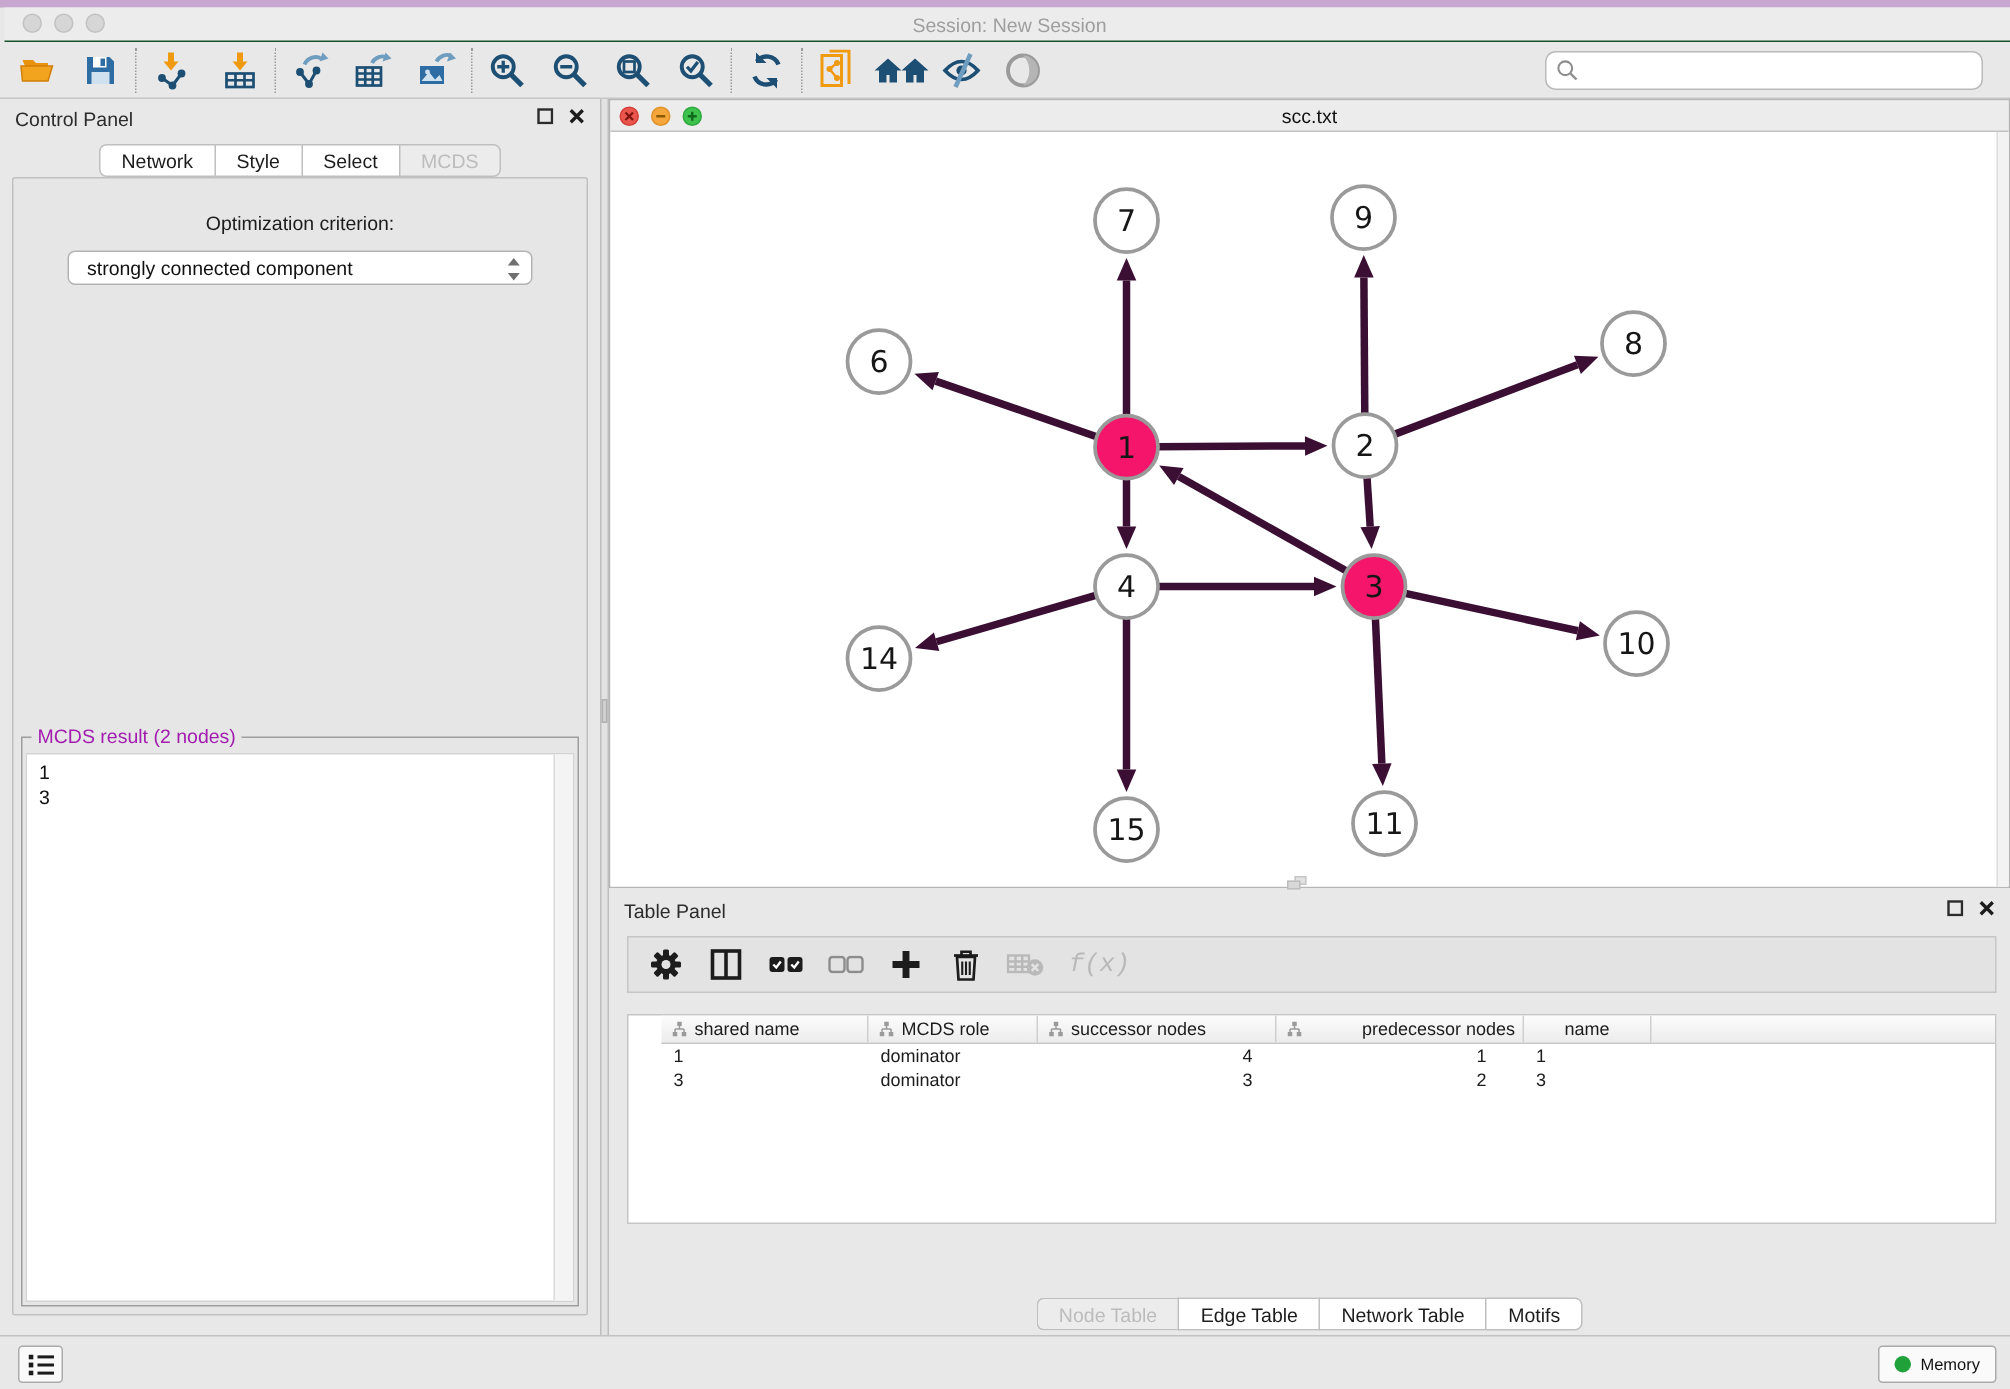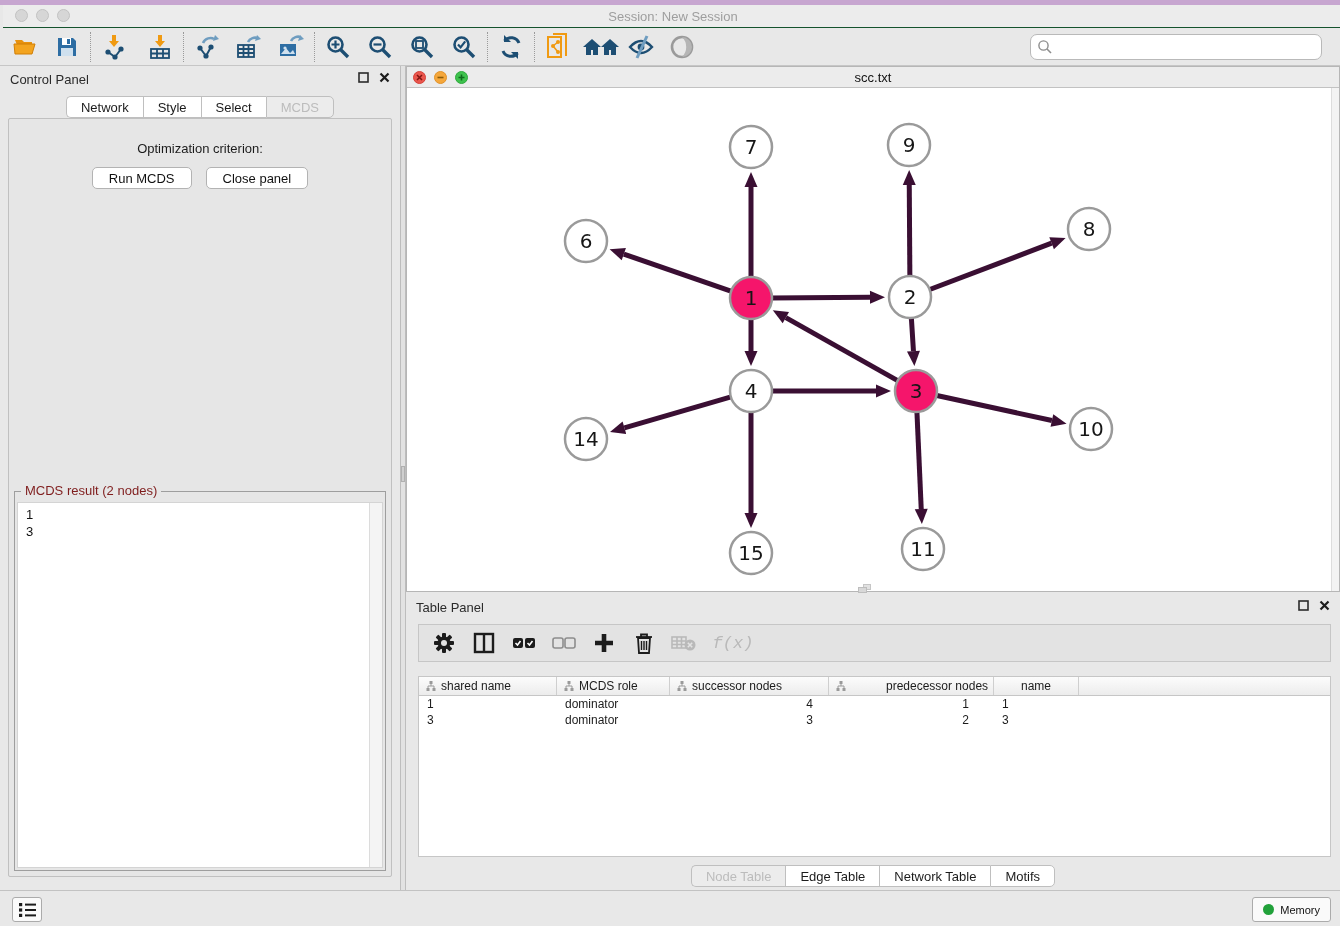--- a/index.html
+++ b/index.html
@@ -31,21 +31,21 @@
   .tab:first-child { border-top-left-radius:5px; border-bottom-left-radius:5px; }
   .tab:last-child { border-right:1px solid #bfbfbf; border-top-right-radius:5px; border-bottom-right-radius:5px; }
   .tab.disabled-active { background:#ececec; color:#bcbcbc; }
   .cp-content { position:absolute; left:8px; right:8px; top:52px; bottom:13px; background:#e6e6e6; border:1px solid #c0c0c0; border-radius:2px; }
   .opt-label { margin-top:22px; text-align:center; font-size:13px; color:#1c1c1c; }
   .combo { position:relative; width:310px; height:23px; margin:11px auto 0; background:#fff; border:1px solid #b3b3b3; border-radius:5px; font-size:13px; color:#111; display:flex; align-items:center; padding-left:12px; }
   .combo-stepper { position:absolute; right:6px; top:3px; }
   .btn-row { display:flex; justify-content:center; gap:14px; margin-top:11px; }
   .mac-btn { height:22px; padding:0 16px; background:#fff; border:1px solid #b3b3b3; border-radius:5px; font-size:13px; color:#111; display:flex; align-items:center; }
   .result-group { position:absolute; left:5px; right:5px; top:372px; bottom:5px; border:1px solid #9e9e9e; }
-  .result-legend { position:absolute; left:6px; top:-9px; background:#e6e6e6; padding:0 4px; font-size:13px; color:#7f1d1d; }
+  .result-legend { position:absolute; left:6px; top:-9px; background:#e6e6e6; padding:0 4px; font-size:13px; color:#a21caf; }
   .result-list { position:absolute; left:2px; right:2px; top:10px; bottom:2px; background:#fff; border:1px solid #d4d4d4; font-size:13px; color:#111; padding:3px 0 0 8px; line-height:17px; }
   .result-scroll { position:absolute; right:0; top:0; bottom:0; width:13px; background:#f4f4f4; border-left:1px solid #dcdcdc; }
 
   
   .v-splitter { position:absolute; left:400px; top:66px; width:6px; height:824px; background:#e2e2e2; border-left:1px solid #bdbdbd; border-right:1px solid #bdbdbd; }
   .v-grip { position:absolute; left:0; top:400px; width:4px; height:16px; background:#cfcfcf; border:1px solid #b0b0b0; }
   .h-splitter-grip { position:absolute; left:858px; top:587px; width:9px; height:6px; background:#d8d8d8; border:1px solid #bdbdbd; }
 
   
   .net-frame { position:absolute; left:406px; top:66px; width:934px; height:526px; background:#fff; border:1px solid #b6b6b6; }
@@ -59,21 +59,21 @@
   .net-title { position:absolute; left:0; right:0; top:3px; text-align:center; font-size:13px; color:#111; }
   .net-canvas { position:absolute; left:0; top:21px; right:0; bottom:0; background:#fff; }
   .net-vscroll { position:absolute; right:0; top:0; bottom:0; width:8px; background:#f3f3f3; border-left:1px solid #ddd; }
   .net-bgrip { position:absolute; left:456px; bottom:1px; width:8px; height:6px; background:#e2e2e2; border:1px solid #c6c6c6; }
 
   
   .table-panel { position:absolute; left:406px; top:594px; width:934px; height:296px; background:#e8e8e8; }
   .tp-toolbar { position:absolute; left:12px; right:9px; top:30px; height:38px; background:#e3e3e3; border:1px solid #c6c6c6; display:flex; align-items:center; gap:14px; padding-left:12px; }
   .tp-btn { width:26px; height:26px; display:flex; align-items:center; justify-content:center; background:transparent; border:none; }
   .fx-label { font-family:Liberation Mono, monospace; font-style:italic; font-size:17px; color:#b9b9b9; }
-  .tp-table { position:absolute; left:12px; right:9px; top:82px; height:181px; background:#fff; border:1px solid #c6c6c6; overflow:hidden; }
+  .tp-table { position:absolute; left:12px; right:9px; top:82px; height:140px; background:#fff; border:1px solid #c6c6c6; overflow:hidden;padding-left:22px; }
   .tp-header { display:flex; height:19px; background:linear-gradient(#fcfcfc,#ececec); border-bottom:1px solid #c6c6c6; }
   .th { display:flex; align-items:center; gap:5px; padding-left:7px; font-size:12px; color:#1c1c1c; border-right:1px solid #cfcfcf; }
   .th.center { justify-content:center; padding-left:0; }
   .tr { display:flex; height:16px; font-size:12px; color:#1c1c1c; }
   .td { display:flex; align-items:center; padding-left:8px; }
   .td.right { justify-content:flex-end; padding-right:16px; }
   .td.right-far { justify-content:flex-end; padding-right:25px; }
   .c0{width:138px;} .c1{width:113px;} .c2{width:159px;} .c3{width:165px;gap:40px;} .c4{width:85px;}
   .tp-tabs { position:absolute; left:0; right:0; bottom:3px; display:flex; justify-content:center; }
 
@@ -291,23 +291,28 @@
       </span>
     </div>
     <div class="cp-tabs">
       <div class="tab">Network</div>
       <div class="tab">Style</div>
       <div class="tab">Select</div>
       <div class="tab disabled-active">MCDS</div>
     </div>
     <div class="cp-content">
       <div class="opt-label">Optimization criterion:</div>
-      <div class="btn-row">
-        <button class="mac-btn">Run MCDS</button>
-        <button class="mac-btn">Close panel</button>
+      <div class="combo">
+        <span>strongly connected component</span>
+        <span class="combo-stepper">
+            <svg width="11" height="17" viewBox="0 0 11 17">
+              <path d="M5.5 1L9.5 6H1.5z" fill="#6f6f6f"></path>
+              <path d="M5.5 16L1.5 11h8z" fill="#6f6f6f"></path>
+            </svg>
+          </span>
       </div>
       <div class="result-group">
         <span class="result-legend">MCDS result (2 nodes)</span>
         <div class="result-list">
           <div>1</div>
           <div>3</div>
           <div class="result-scroll"></div>
         </div>
       </div>
     </div>

